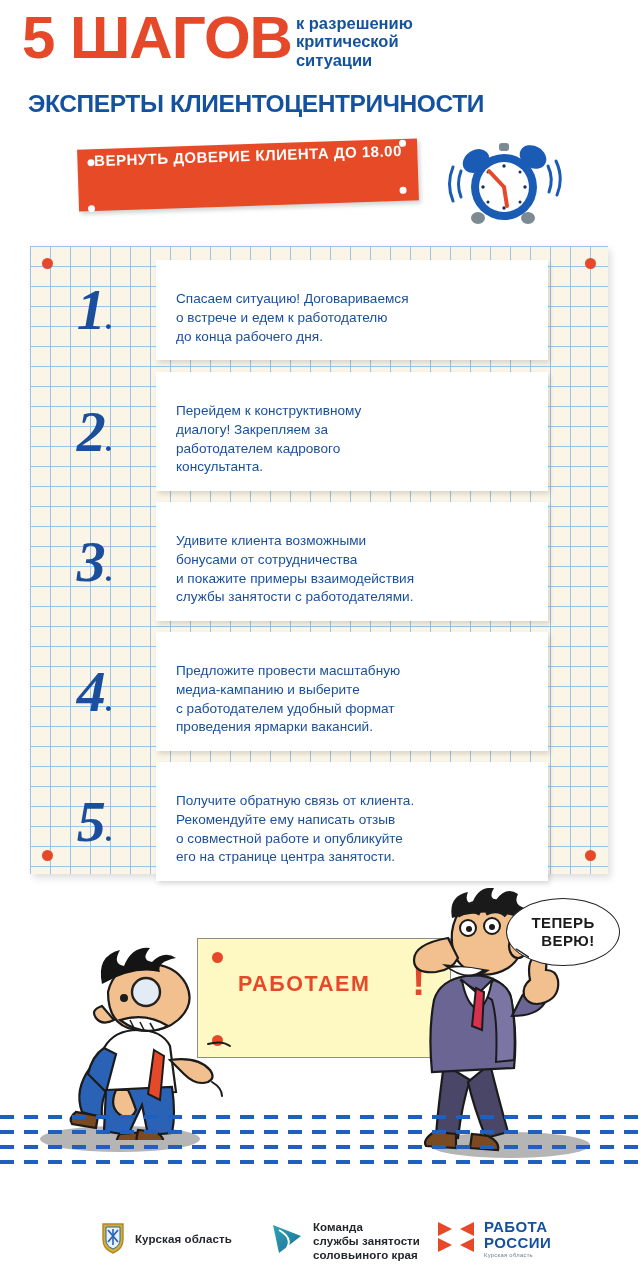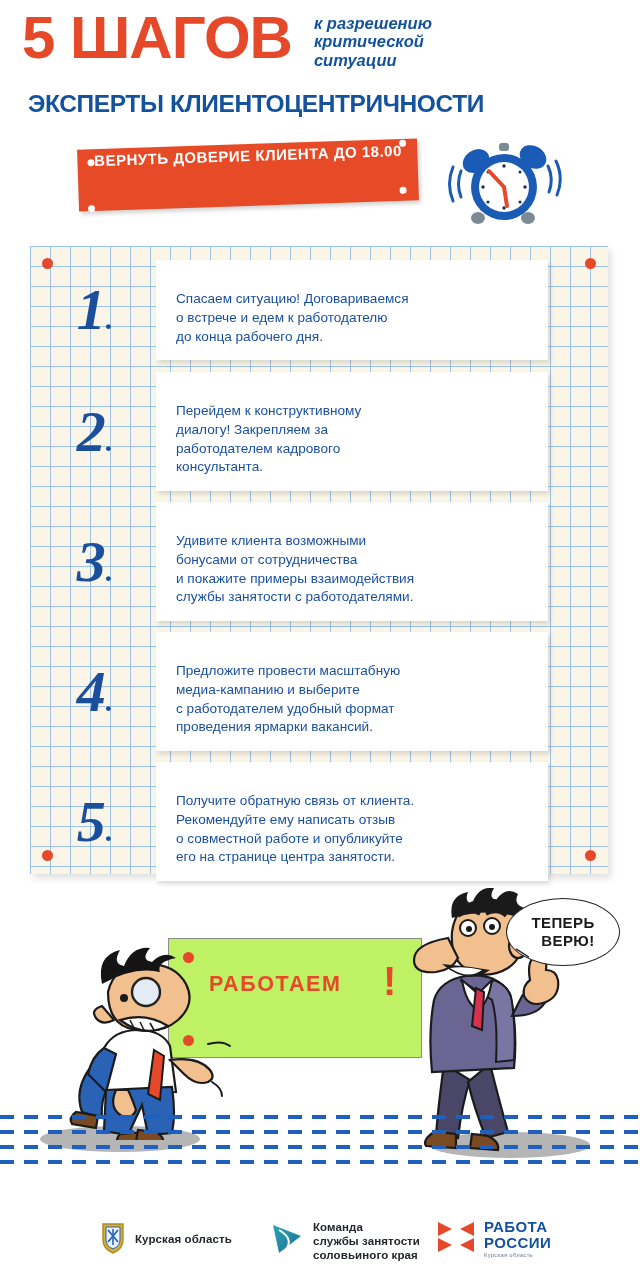--- a/index.html
+++ b/index.html
@@ -14,23 +14,23 @@
 
   
   .header{position:relative;height:232px;}
   .title-row{position:absolute;left:22px;top:8px;width:600px;display:flex;align-items:flex-start;}
   .big-title{
     font-size:60px;font-weight:bold;color:#E6492A;
     letter-spacing:-1px;line-height:1;white-space:nowrap;
     font-family:"Liberation Sans", sans-serif;
   }
   .sub-right{
-    margin-left:22px;margin-top:6px;
+    margin-left:4px;margin-top:6px;
     font-size:16.5px;font-weight:bold;color:#14529E;
-    line-height:1.12;white-space:pre-line;font-style:italic;
+    line-height:1.12;white-space:pre-line;
   }
   .experts{
     position:absolute;left:28px;top:90px;
     font-size:24.5px;font-weight:bold;color:#14529E;
     letter-spacing:-0.4px;white-space:nowrap;
   }
 
   
   .plaque-wrap{position:absolute;left:78px;top:140px;width:350px;height:78px;}
   .plaque{
@@ -84,22 +84,22 @@
     width:392px;box-sizing:border-box;
   }
   .card-box p{
     margin:0;color:#1a4f9c;font-size:13.6px;line-height:1.38;
     white-space:pre-line;font-weight:normal;
   }
 
   
   .illus{position:absolute;left:0;top:880px;width:640px;height:300px;}
   .whiteboard{
-    position:absolute;left:168px;top:58px;width:252px;height:118px;
-    background:#bef264;border:1.6px solid #8d8d8d;
+    position:absolute;left:197px;top:58px;width:252px;height:118px;
+    background:#fef9c3;border:1.6px solid #8d8d8d;
   }
   .wb-dot{position:absolute;width:11px;height:11px;border-radius:50%;background:#E6492A;}
   .wb-dot.a{left:14px;top:13px;}
   .wb-dot.b{left:14px;top:96px;}
   .wb-text{position:absolute;left:40px;top:32px;width:210px;}
   .wb-line{
     color:#E6492A;font-weight:bold;font-size:21.5px;letter-spacing:1.6px;
     line-height:1.25;white-space:nowrap;
   }
   .bang{

